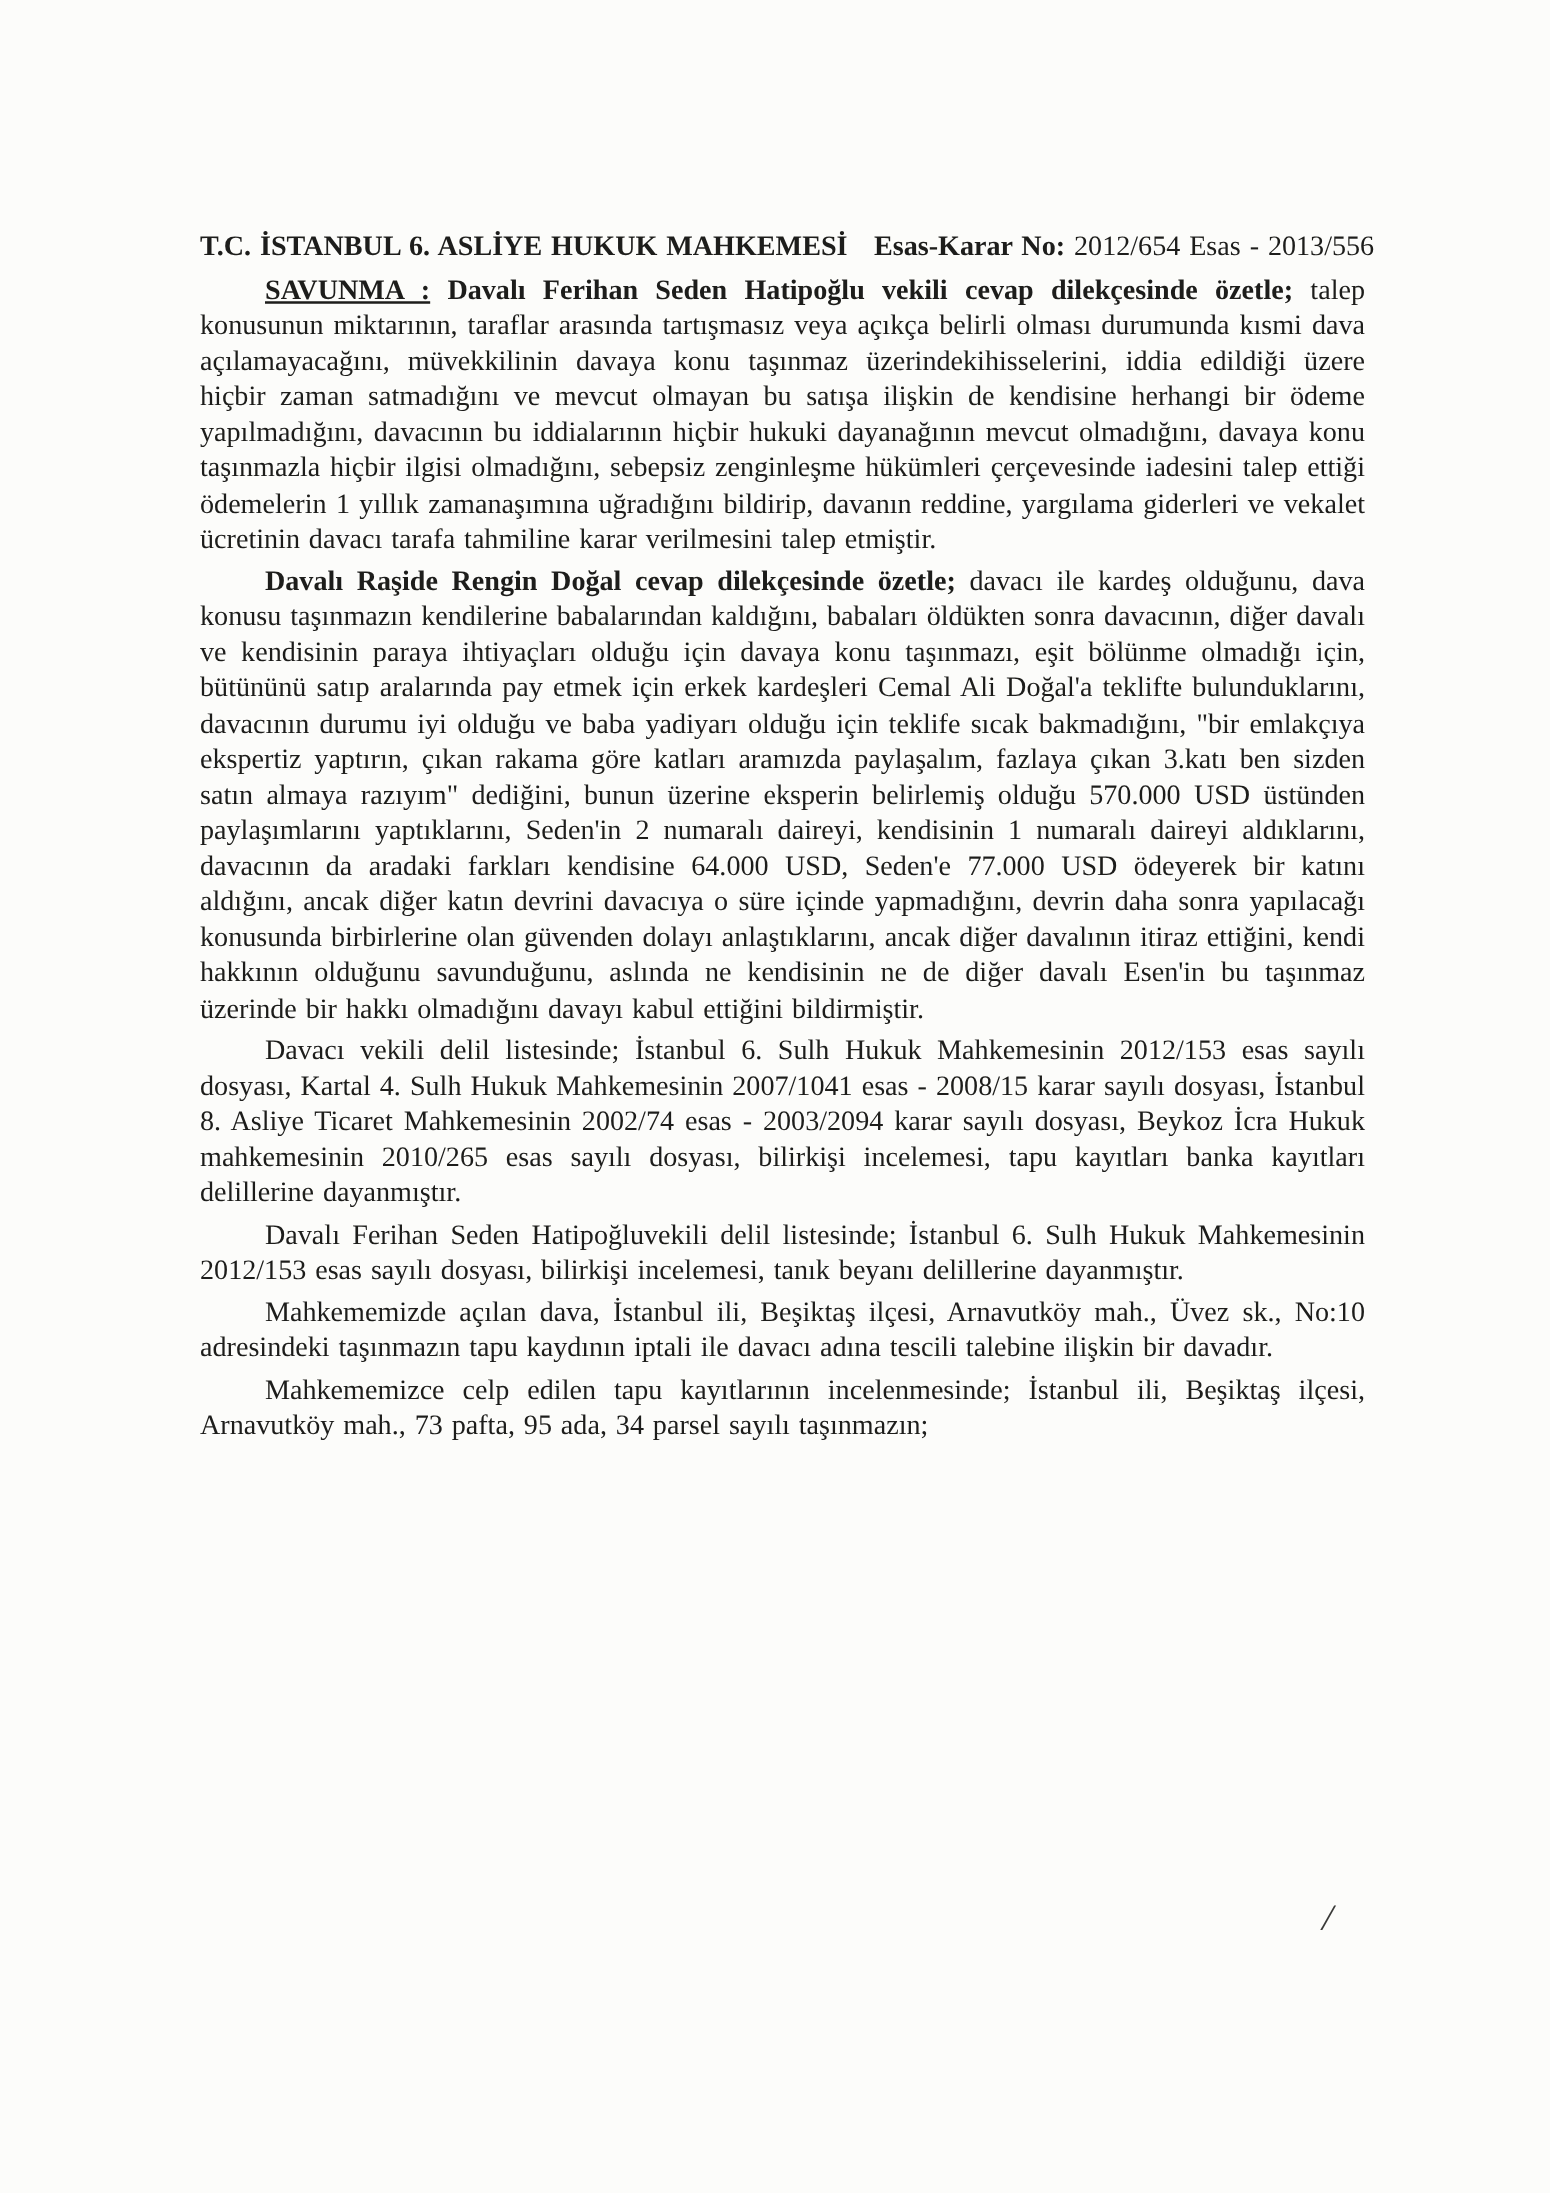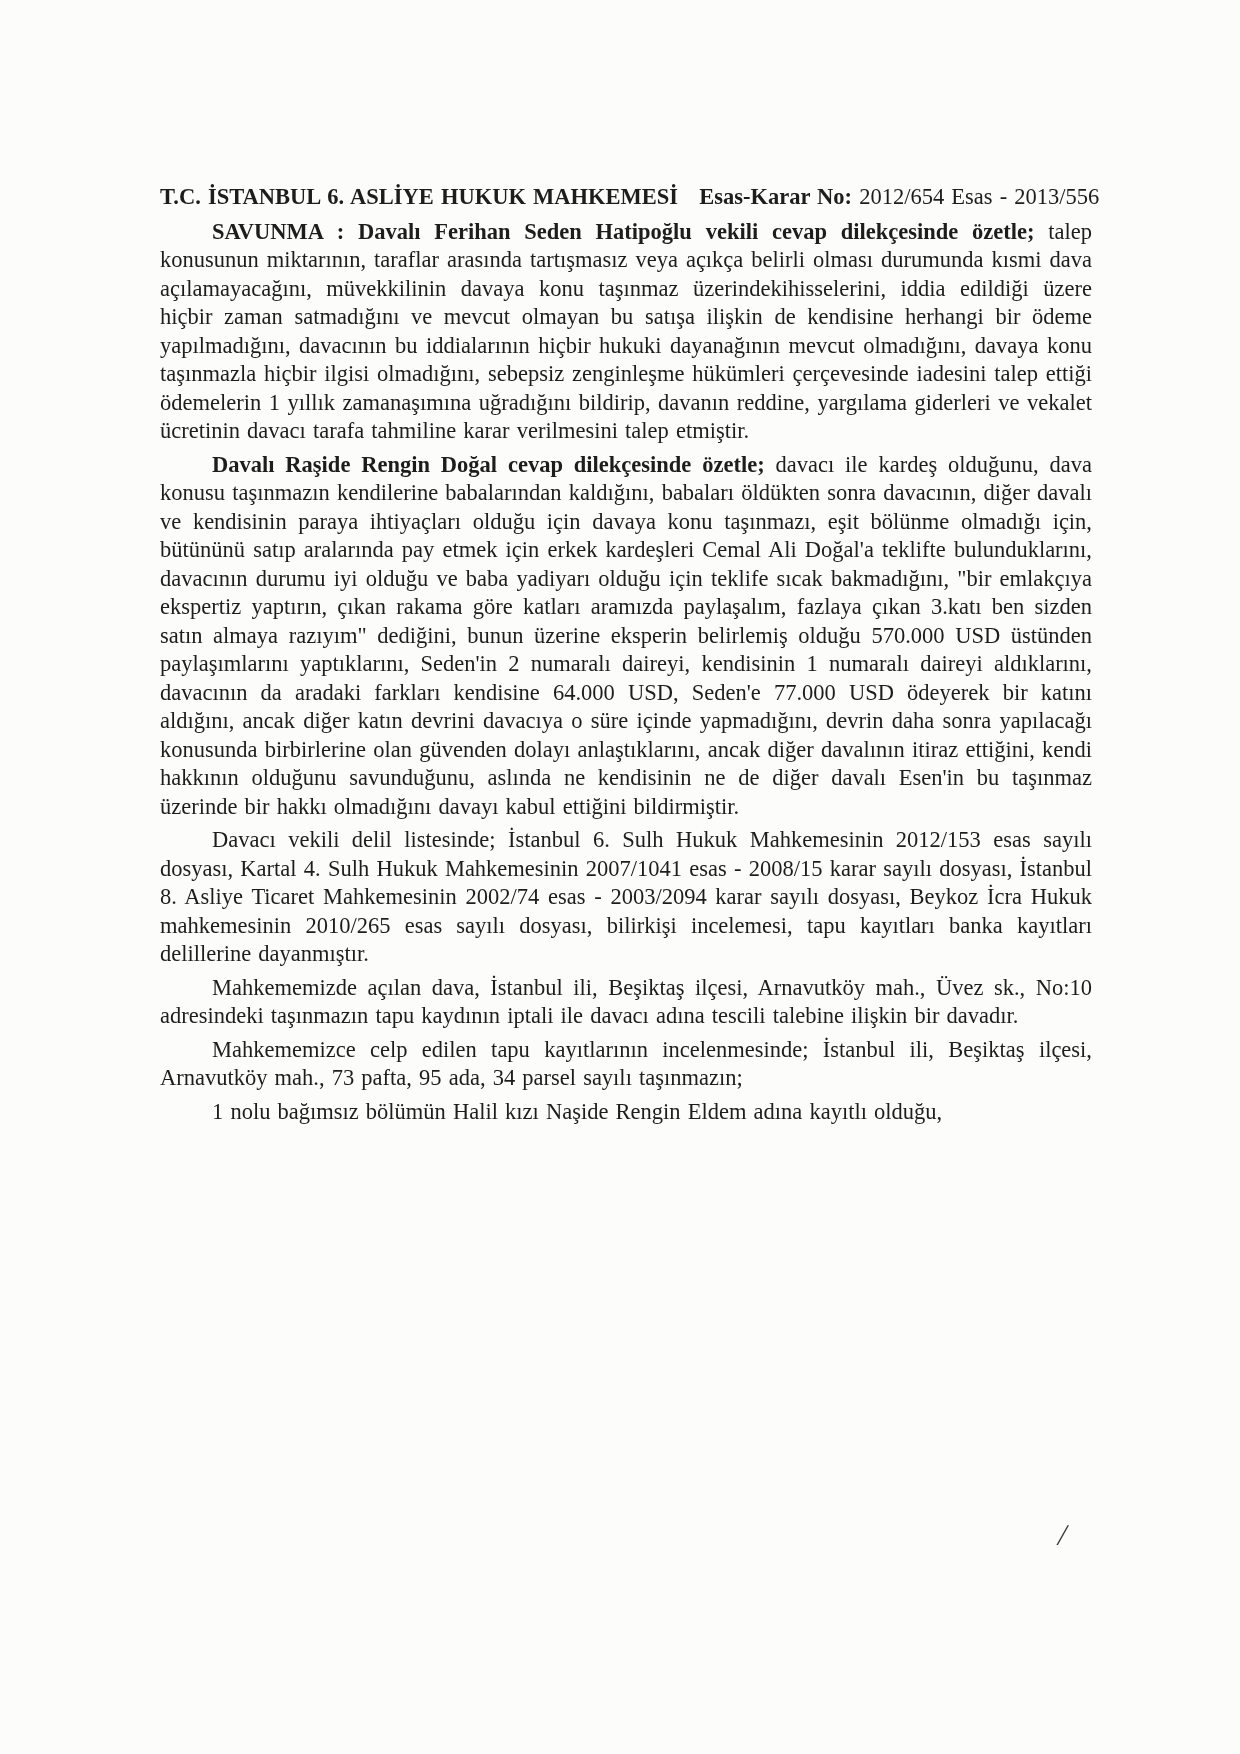--- a/index.html
+++ b/index.html
@@ -42,21 +42,21 @@
     text-align: right;
     text-indent: 0;
     margin: 0 0 6px 0;
     white-space: nowrap;
   }
   .para {
     margin: 0 0 5px 0;
     text-indent: 52px;
   }
   .bold { font-weight: bold; }
-  .underline { }
+  .underline { text-decoration: underline; }
   .case-label { margin-left: 14px; }
   .page-mark {
     position: absolute;
     left: 1058px;
     top: 1518px;
     font-size: 30px;
     font-style: italic;
     color: #3a3a38;
     transform: rotate(2deg);
   }
@@ -83,33 +83,33 @@
 
     <p class="para">
       <span class="bold">Davalı Raşide Rengin Doğal cevap dilekçesinde özetle;</span>
       <span>davacı ile kardeş olduğunu, dava konusu taşınmazın kendilerine babalarından kaldığını, babaları öldükten sonra davacının, diğer davalı ve kendisinin paraya ihtiyaçları olduğu için davaya konu taşınmazı, eşit bölünme olmadığı için, bütününü satıp aralarında pay etmek için erkek kardeşleri Cemal Ali Doğal'a teklifte bulunduklarını, davacının durumu iyi olduğu ve baba yadiyarı olduğu için teklife sıcak bakmadığını, "bir emlakçıya ekspertiz yaptırın, çıkan rakama göre katları aramızda paylaşalım, fazlaya çıkan 3.katı ben sizden satın almaya razıyım" dediğini, bunun üzerine eksperin belirlemiş olduğu 570.000 USD üstünden paylaşımlarını yaptıklarını, Seden'in 2 numaralı daireyi, kendisinin 1 numaralı daireyi aldıklarını, davacının da aradaki farkları kendisine 64.000 USD, Seden'e 77.000 USD ödeyerek bir katını aldığını, ancak diğer katın devrini davacıya o süre içinde yapmadığını, devrin daha sonra yapılacağı konusunda birbirlerine olan güvenden dolayı anlaştıklarını, ancak diğer davalının itiraz ettiğini, kendi hakkının olduğunu savunduğunu, aslında ne kendisinin ne de diğer davalı Esen'in bu taşınmaz üzerinde bir hakkı olmadığını davayı kabul ettiğini bildirmiştir.</span>
     </p>
 
     <p class="para">
       <span>Davacı vekili delil listesinde; İstanbul 6. Sulh Hukuk Mahkemesinin 2012/153 esas sayılı dosyası, Kartal 4. Sulh Hukuk Mahkemesinin 2007/1041 esas - 2008/15 karar sayılı dosyası, İstanbul 8. Asliye Ticaret Mahkemesinin 2002/74 esas - 2003/2094 karar sayılı dosyası, Beykoz İcra Hukuk mahkemesinin 2010/265 esas sayılı dosyası, bilirkişi incelemesi, tapu kayıtları banka kayıtları delillerine dayanmıştır.</span>
     </p>
 
+    <p class="para">
+      <span>Davalı Ferihan Seden Hatipoğluvekili delil listesinde; İstanbul 6. Sulh Hukuk Mahkemesinin 2012/153 esas sayılı dosyası, bilirkişi incelemesi, tanık beyanı delillerine dayanmıştır.</span>
+    </p>
 
 
     <p class="para">
       <span>Mahkememizde açılan dava, İstanbul ili, Beşiktaş ilçesi, Arnavutköy mah., Üvez sk., No:10 adresindeki taşınmazın tapu kaydının iptali ile davacı adına tescili talebine ilişkin bir davadır.</span>
     </p>
 
     <p class="para">
       <span>Mahkememizce celp edilen tapu kayıtlarının incelenmesinde; İstanbul ili, Beşiktaş ilçesi, Arnavutköy mah., 73 pafta, 95 ada, 34 parsel sayılı taşınmazın;</span>
     </p>
 
-    <p class="para">
-      <span>1 nolu bağımsız bölümün Halil kızı Naşide Rengin Eldem adına kayıtlı olduğu,</span>
-    </p>
 
 
 
 
   </div>
 
   <div class="page-mark">/</div>
 </div>
 
 </body></html>

